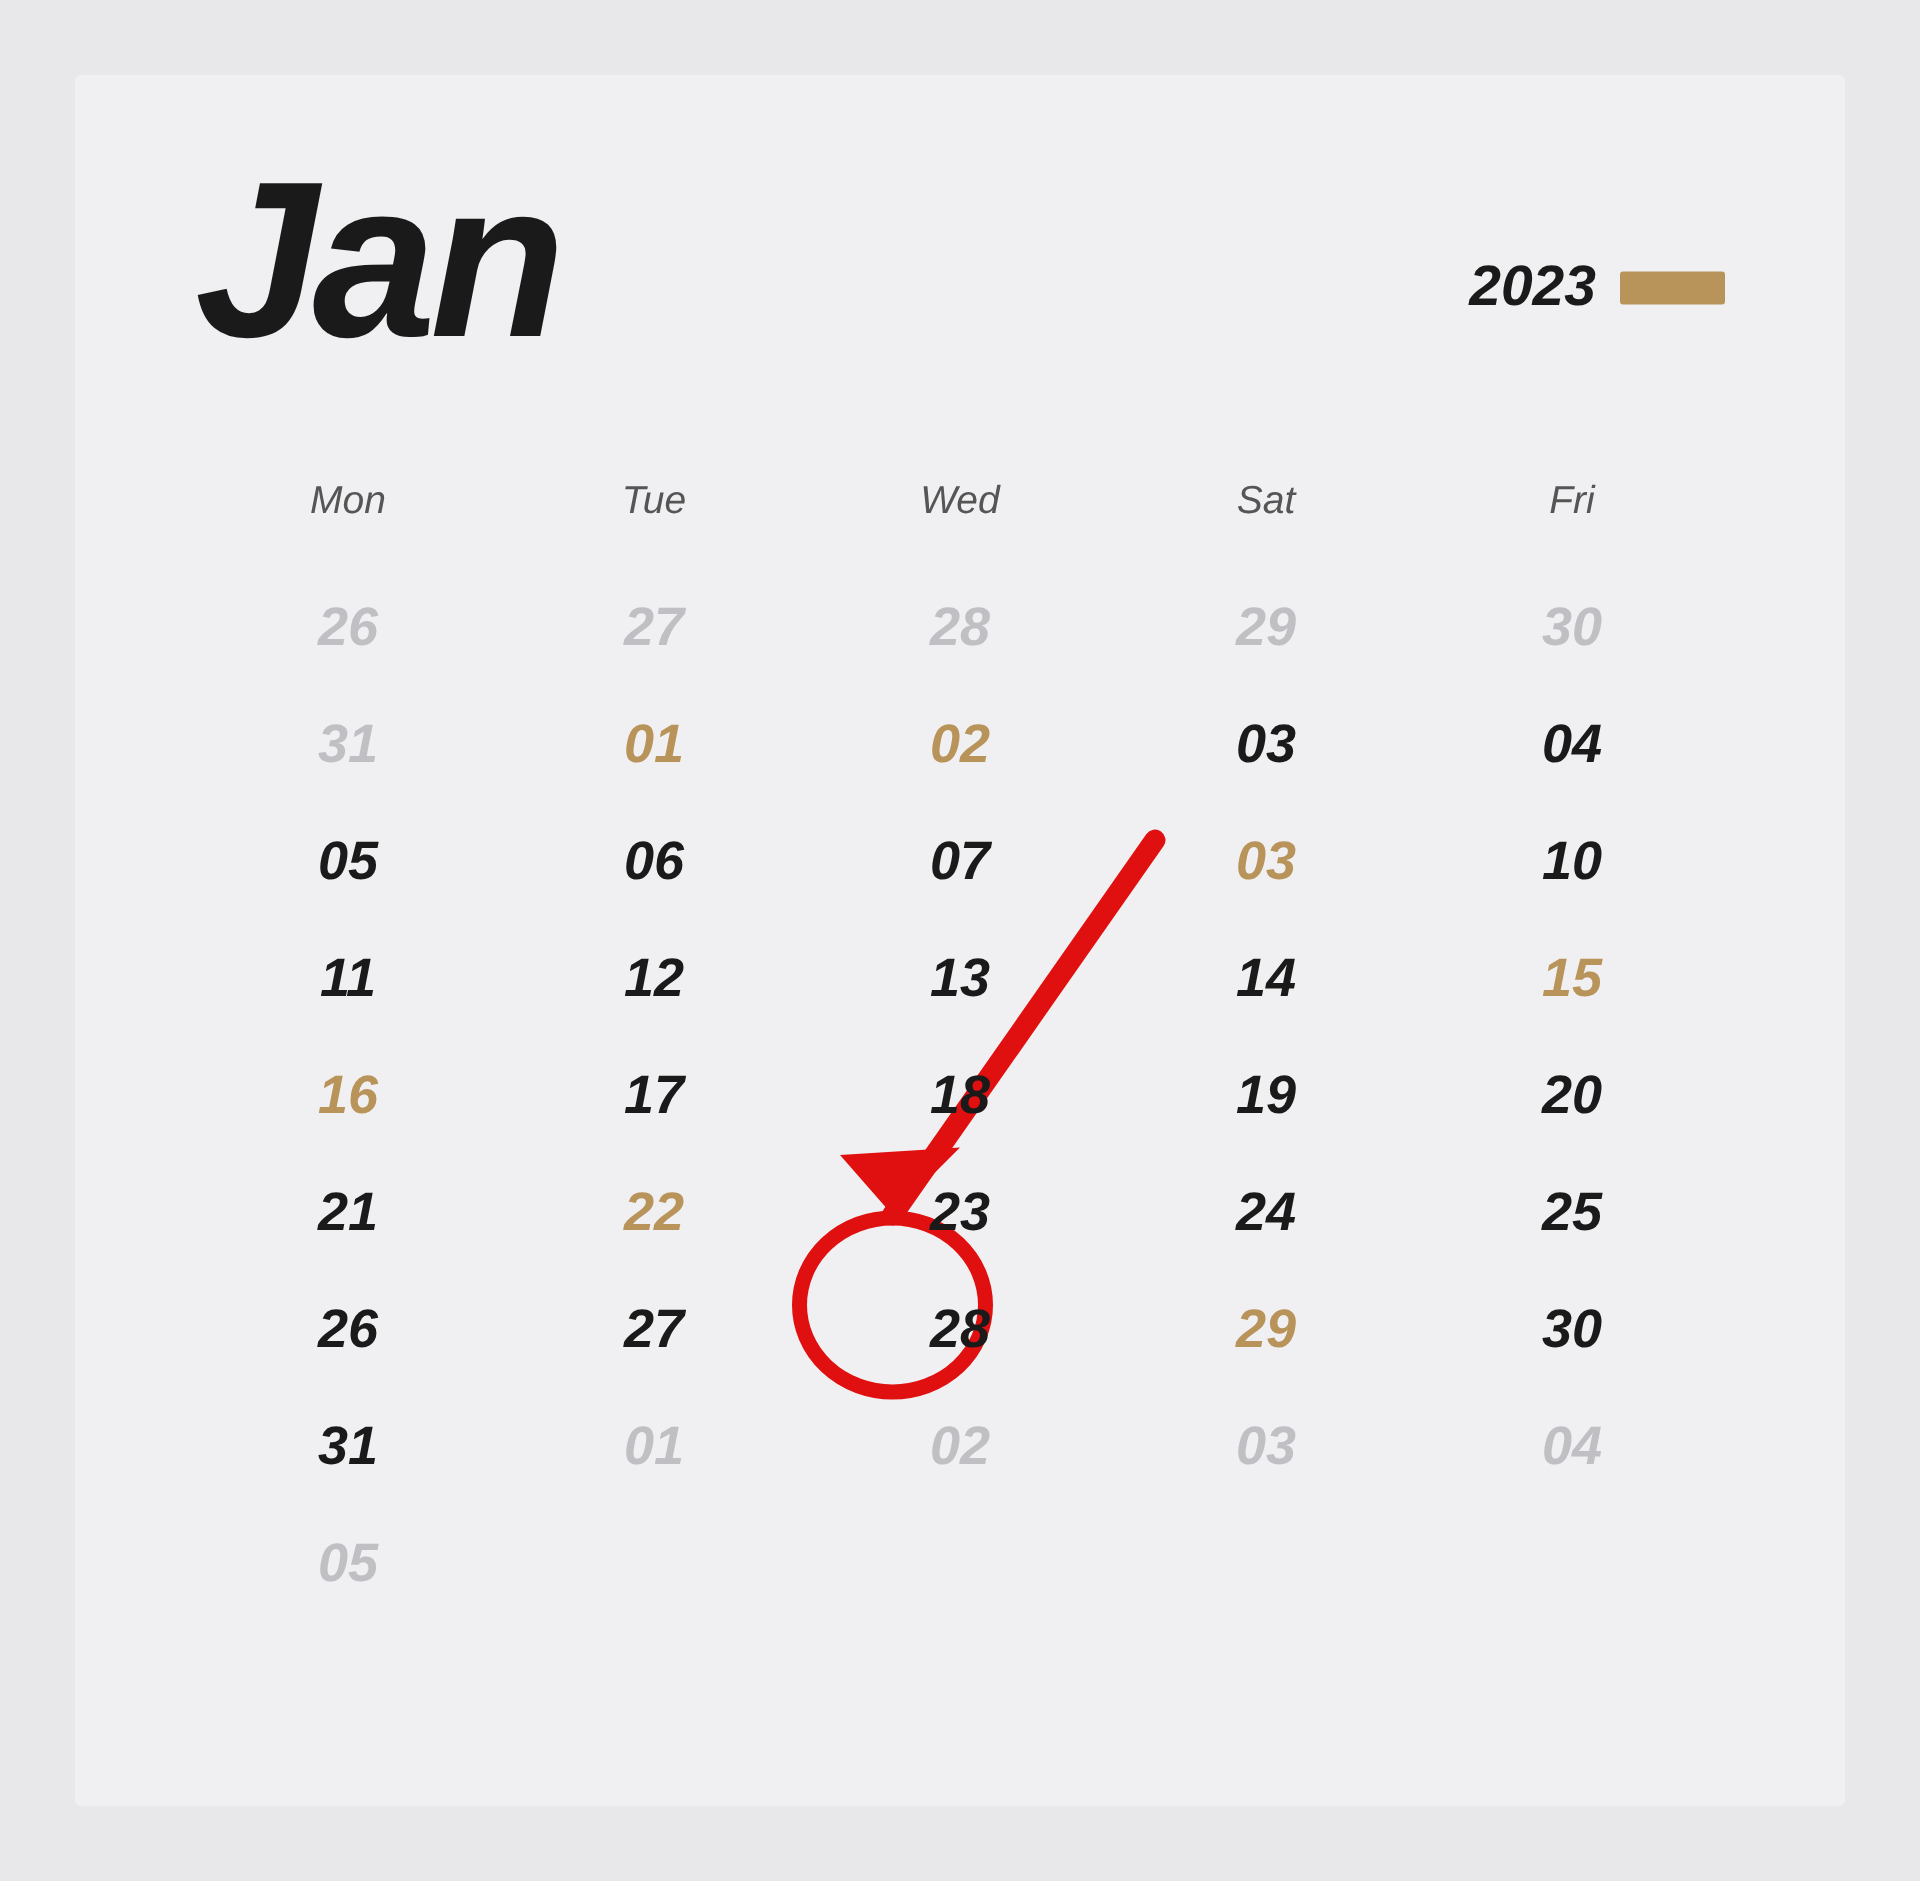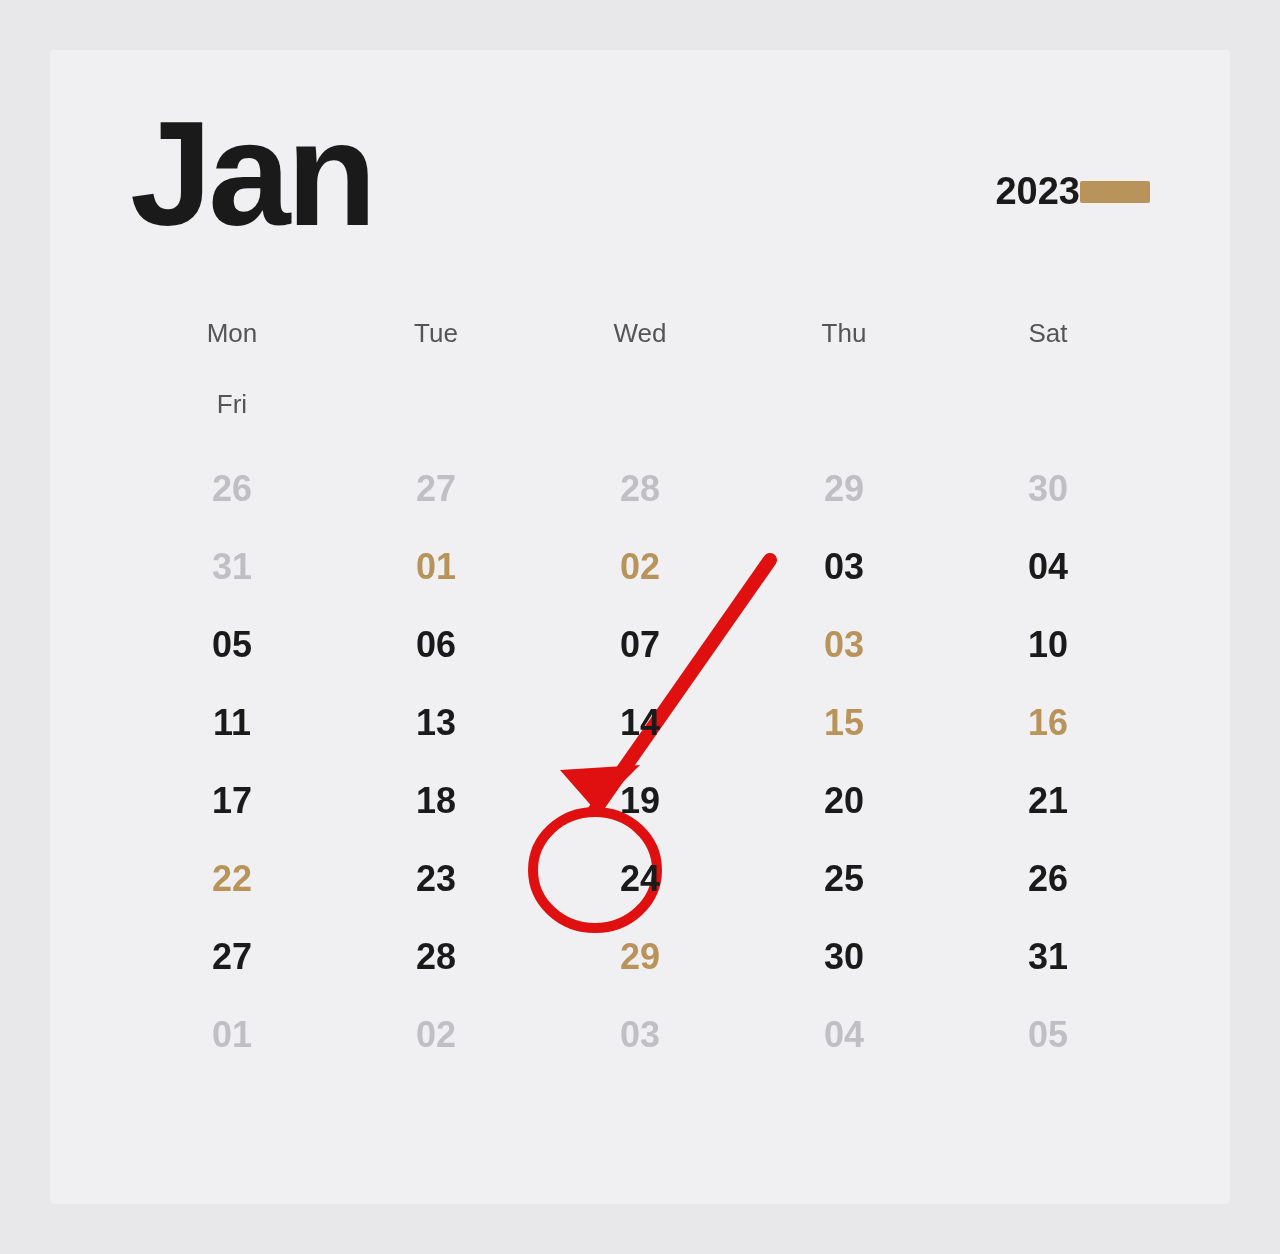--- a/index.html
+++ b/index.html
@@ -14,40 +14,42 @@
       font-family: 'Helvetica Neue', Helvetica, Arial, sans-serif;
     }
 
     .calendar {
       background: #f0f0f2;
       width: 1180px;
       height: 1154px;
       padding: 50px 80px 40px 80px;
       position: relative;
       border-radius: 4px;
+      font-style: italic;
     }
 
     .header {
       display: flex;
       align-items: flex-start;
       justify-content: space-between;
       margin-bottom: 60px;
     }
 
     .month-title {
       font-size: 148px;
       font-weight: 900;
       color: #1a1a1a;
       line-height: 1;
       letter-spacing: -4px;
     }
 
     .year-block {
       display: flex;
       align-items: center;
+      gap: 16px;
       margin-top: 70px;
     }
 
     .year-text {
       font-size: 38px;
       font-weight: 700;
       color: #1a1a1a;
     }
 
     .year-accent {
@@ -120,21 +122,20 @@
       <span class="year-text">2023</span>
       <div class="year-accent"></div>
     </div>
   </div>
 
   <div class="grid">
 
     <div class="day-header">Mon</div>
     <div class="day-header">Tue</div>
     <div class="day-header">Wed</div>
-    <div class="day-header">Thu</div>
     <div class="day-header">Sat</div>
     <div class="day-header">Fri</div>
   </div>
 
   <div id="weeks-container" class="grid">
       <div class="day-cell muted">26</div>
       <div class="day-cell muted">27</div>
       <div class="day-cell muted">28</div>
       <div class="day-cell muted">29</div>
       <div class="day-cell muted">30</div>
@@ -142,20 +143,21 @@
       <div class="day-cell accent">01</div>
       <div class="day-cell accent">02</div>
       <div class="day-cell">03</div>
       <div class="day-cell">04</div>
       <div class="day-cell">05</div>
       <div class="day-cell">06</div>
       <div class="day-cell">07</div>
       <div class="day-cell accent">03</div>
       <div class="day-cell">10</div>
       <div class="day-cell">11</div>
+      <div class="day-cell">12</div>
       <div class="day-cell">13</div>
       <div class="day-cell">14</div>
       <div class="day-cell accent">15</div>
       <div class="day-cell accent">16</div>
       <div class="day-cell">17</div>
       <div class="day-cell">18</div>
       <div class="day-cell">19</div>
       <div class="day-cell">20</div>
       <div class="day-cell">21</div>
       <div class="day-cell accent">22</div>

